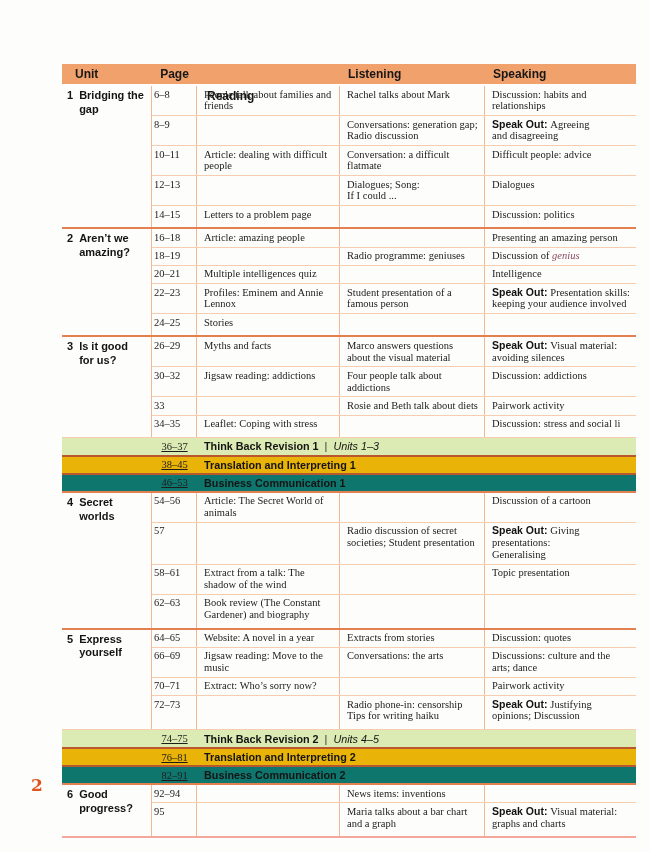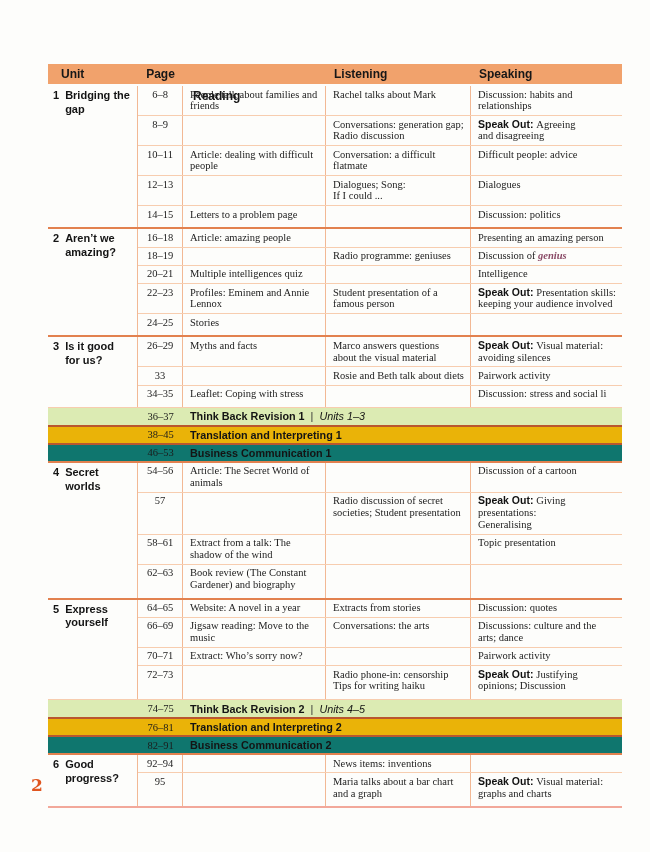--- a/index.html
+++ b/index.html
@@ -1,21 +1,21 @@
 <!DOCTYPE html>
 <html><head>
 <meta charset="utf-8">
 <style>
   * { margin:0; padding:0; box-sizing:border-box; }
   html,body { background:#e9e9e9; }
   .page {
     position:relative; width:650px; height:852px; overflow:hidden;
     background:#fdfdfb; font-family:"Liberation Serif", serif; color:#1c1c1c;
   }
-  .toc { position:absolute; left:48px; top:64px; width:574px; }
+  .toc { position:absolute; left:62px; top:64px; width:574px; }
 
   
   .thead {
     display:flex; background:#f1a26c; height:20px; align-items:center;
     font-family:"Liberation Sans", sans-serif; font-weight:bold; font-size:12px; color:#171717;
   }
   .thead .h-unit      { width:90px;  padding-left:13px; }
   .thead .h-page      { width:45px;  text-align:center; }
   .thead .h-reading   { width:143px; padding-left:10px;margin-top:44px; }
   .thead .h-listening { width:145px; padding-left:8px; }
@@ -30,36 +30,36 @@
     display:flex; gap:6px; font-family:"Liberation Sans", sans-serif;
     font-weight:bold; font-size:11px; line-height:1.25; color:#141414;
   }
   .uname { width:66px; }
   .rows { width:484px; }
   .trow { display:flex; }
   .trow + .trow { border-top:1px solid #f7cdaf; }
   .rows .trow:last-child .cell { padding-bottom:7px; }
   .cell { font-size:10.5px; line-height:1.12; padding:2.5px 6px 3px 7px; }
   .cell span { white-space:pre-line; }
-  .cell.pages { width:45px; border-right:1px solid #f2b894; text-align:center; padding-left:2px; padding-right:2px; }
+  .cell.pages { width:45px; border-right:1px solid #f2b894; padding-left:2px; padding-right:2px; }
   .cell.reading   { width:143px; border-right:1px solid #f2b894; }
   .cell.listening { width:145px; border-right:1px solid #f2b894; }
   .cell.speaking  { width:151px; }
   .cell.nowrap span { white-space:nowrap; }
   span:empty { display:none; }
   .so { font-family:"Liberation Sans", sans-serif; font-weight:bold; color:#111; }
-  .it { font-style:italic; color:#8a4a66;font-weight:bold; }
+  .it { font-style:italic; color:#8a4a66; }
 
   
   .band { display:flex; align-items:center; height:18px; font-size:10.5px; }
   .band-green  { background:#dcebb3; border-top:1px solid #f7cdaf; }
   .band-purple { background:#eab308; border-top:2px solid #b9572f; }
   .band-pink   { background:#0f766e; border-top:2px solid #b9572f; }
   .b-spacer { width:90px; }
-  .b-pages  { width:45px; text-align:center; }
+  .b-pages  { width:45px; text-align:center;text-decoration:underline; }
   .b-title  { padding-left:7px; font-family:"Liberation Sans", sans-serif; font-size:10.8px; color:#141414; }
   .b-bold { font-weight:bold; }
   .b-bar { margin:0 6px; color:#333; font-weight:normal; }
   .b-it { font-style:italic; }
 
   .folio {
     position:absolute; left:31px; top:775px; color:#e0551f;
     font-family:"DejaVu Serif", serif; font-weight:bold; font-size:17px;
   }
 </style>
@@ -166,20 +166,26 @@
       </div>
       <div class="rows">
         <div class="trow">
           <div class="cell pages">26–29</div>
           <div class="cell reading"><span>Myths and facts</span></div>
           <div class="cell listening"><span>Marco answers questions about the visual material</span></div>
           <div class="cell speaking"><span class="so">Speak Out: </span><span>Visual material:
 avoiding silences</span></div>
         </div>
         <div class="trow">
+          <div class="cell pages">30–32</div>
+          <div class="cell reading"><span>Jigsaw reading: addictions</span></div>
+          <div class="cell listening"><span>Four people talk about addictions</span></div>
+          <div class="cell speaking"><span>Discussion: addictions</span></div>
+        </div>
+        <div class="trow">
           <div class="cell pages">33</div>
           <div class="cell reading"></div>
           <div class="cell listening"><span>Rosie and Beth talk about diets</span></div>
           <div class="cell speaking"><span>Pairwork activity</span></div>
         </div>
         <div class="trow">
           <div class="cell pages">34–35</div>
           <div class="cell reading"><span>Leaflet: Coping with stress</span></div>
           <div class="cell listening"></div>
           <div class="cell speaking nowrap"><span>Discussion: stress and social li</span></div>

